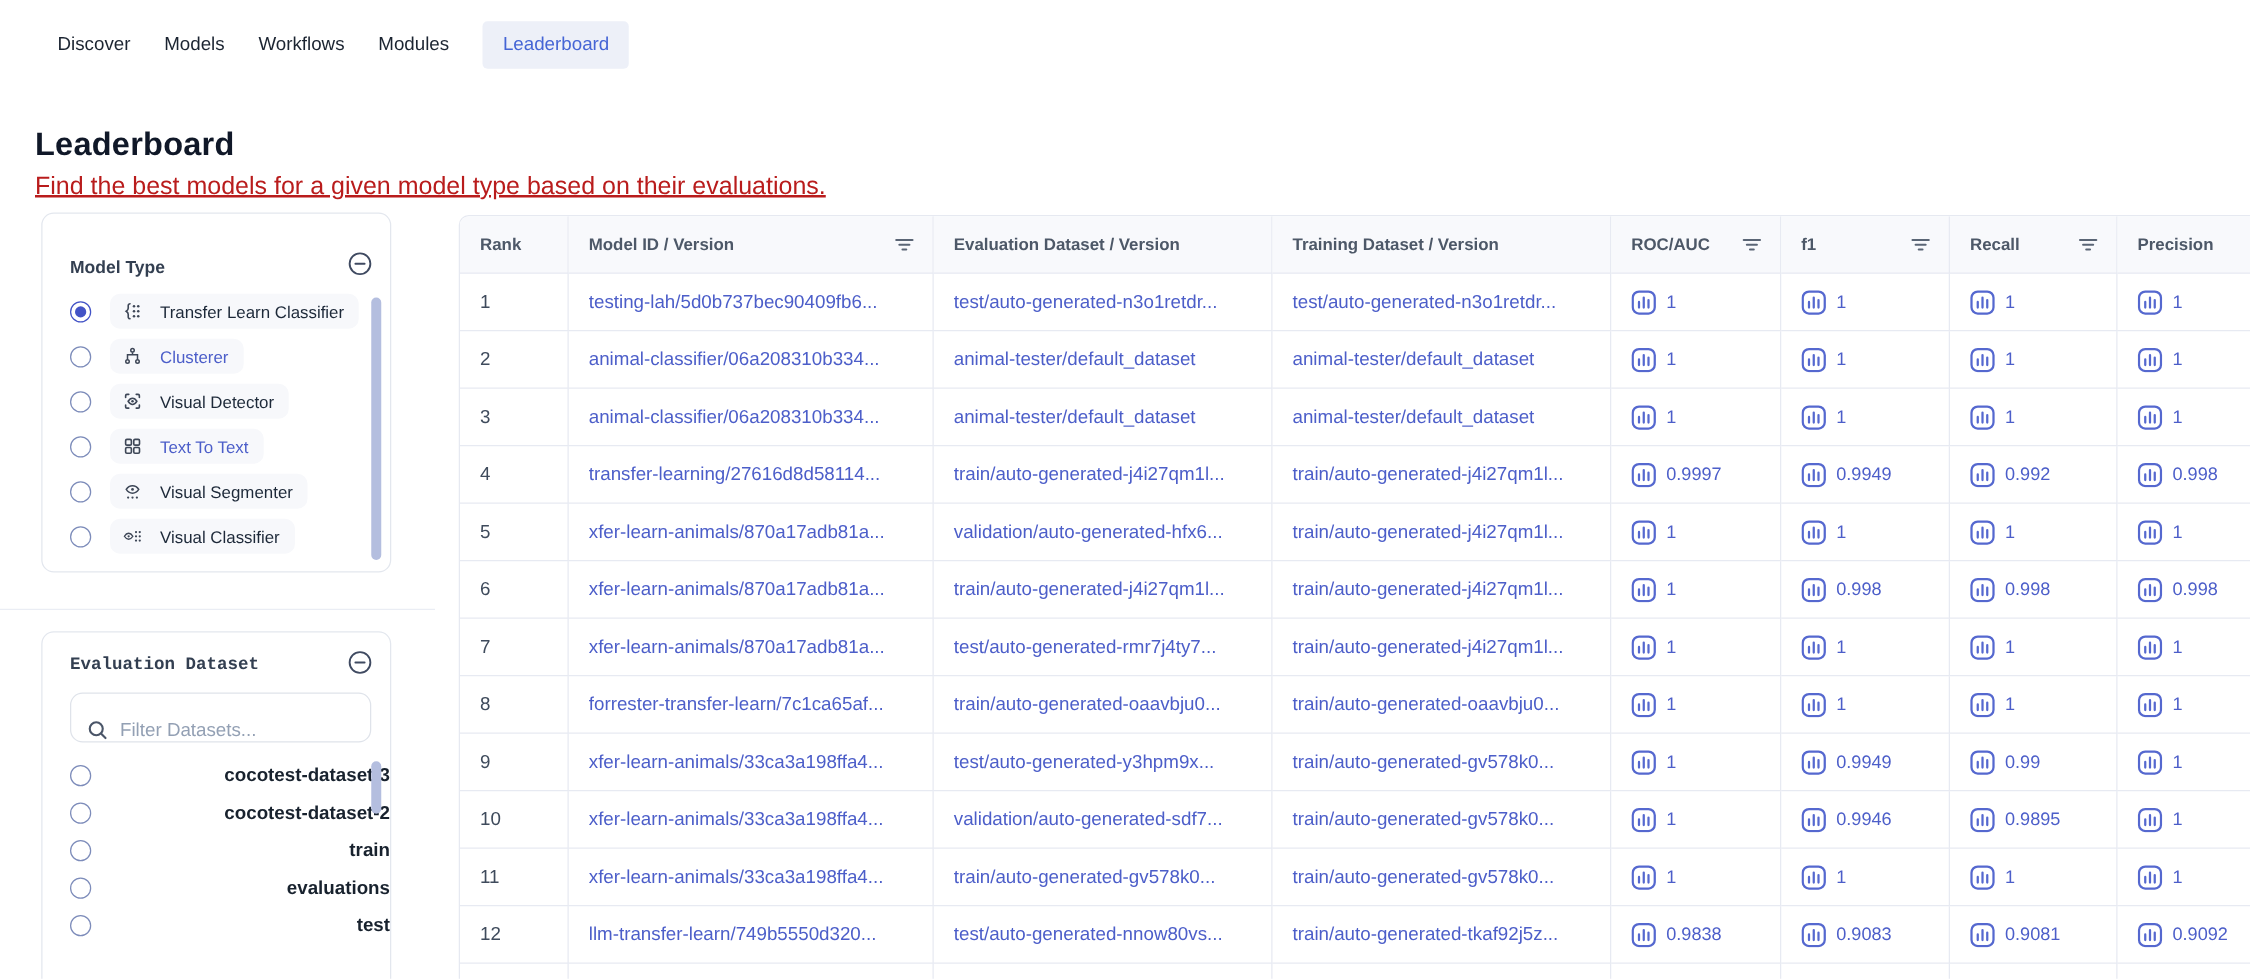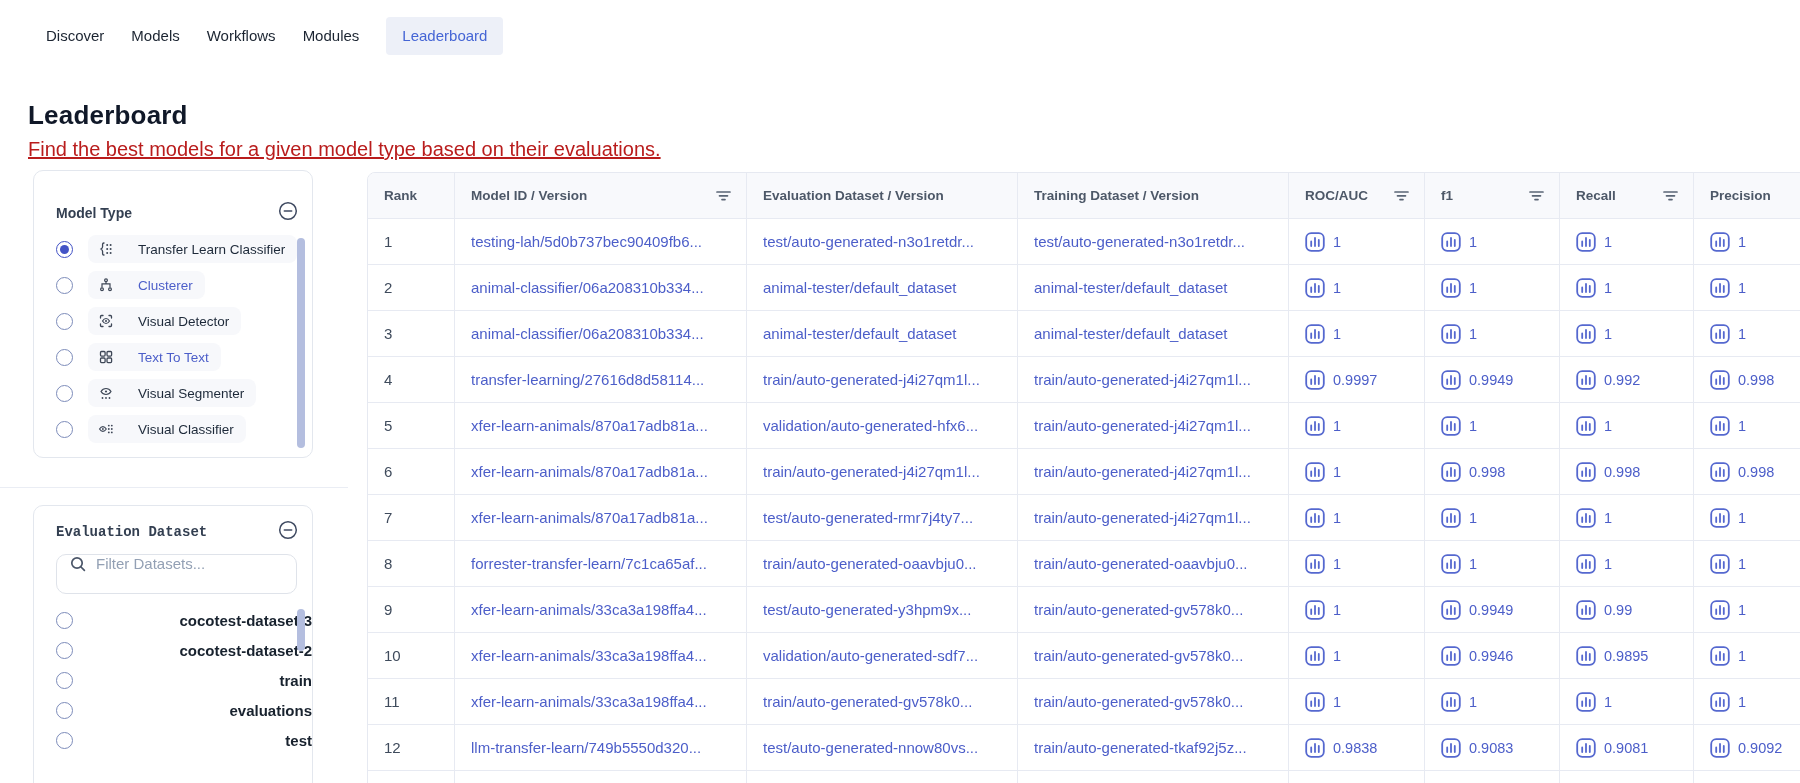--- a/index.html
+++ b/index.html
@@ -25,29 +25,29 @@
   .panel-2 .panel-head { margin-top:14px;font-family:Liberation Mono, monospace; }
   .panel-title { font-size:14px; font-weight:600; color:#333f51; }
   .icon-btn { width:20px; height:20px; display:flex; align-items:center; justify-content:center; cursor:pointer; }
   .divider { position:absolute; left:0; top:487px; width:348px; height:1px; background:#eaedf4; }
   
   .mt-list { margin-top:10px; }
   .mt-item { height:36px; display:flex; align-items:center; padding-left:22px; cursor:pointer; }
   .radio { width:17px; height:17px; border-radius:50%; border:1.5px solid #7d8cba; flex:none; position:relative; background:#fff; }
   .radio.checked { border-color:#4353c6; }
   .radio.checked::after { content:""; position:absolute; left:50%; top:50%; width:9px; height:9px; margin:-4.5px 0 0 -4.5px; border-radius:50%; background:#4353c6; }
-  .mt-pill { display:flex; align-items:center; gap:24px; margin-left:15px; padding:6px 12px 6px 10px; border-radius:8px; background:#f7f8fb; }
+  .mt-pill { display:flex; align-items:center; gap:14px; margin-left:15px; padding:6px 12px 6px 10px; border-radius:8px; background:#f7f8fb; }
   .mt-label { font-size:13.5px; font-weight:500; color:#1d2939; white-space:nowrap; }
   .mt-label.link-blue { color:#4c5ec9; }
   .mt-icon { width:16px; height:16px; display:flex; }
   .vscroll { position:absolute; border-radius:4px; background:#b4bedf; width:8px; }
   .scroll-1 { right:7px; top:67px; height:210px; }
   .scroll-2 { right:7px; top:103px; height:42px; }
   
-  .search-box { margin:14px 15px 0 22px; height:40px; border:1.5px solid #dfe3ea; border-radius:10px; display:flex; align-items:flex-start; padding:0 12px; gap:9px; background:#fff; }
+  .search-box { margin:14px 15px 0 22px; height:40px; border:1.5px solid #dfe3ea; border-radius:10px; display:flex; align-items:flex-end; padding:0 12px; gap:9px; background:#fff; }
   .search-box input { border:none; outline:none; font-size:15px; color:#33404f; width:100%; font-family:inherit; background:transparent; }
   .search-box input::placeholder { color:#93a0b4; }
   .ds-list { margin-top:11px; }
   .ds-item { height:30px; display:flex; align-items:center; gap:12px; padding-left:22px; cursor:pointer;justify-content:space-between; }
   .ds-label { font-size:15px; font-weight:600; color:#18222e; }
   
   .table { position:absolute; left:367px; top:172px; width:1466px; border:1px solid #e6e9f1; border-radius:8px; background:#fff; overflow:hidden; }
   .tr { display:grid; grid-template-columns:87px 292px 271px 271px 136px 135px 134px 140px; }
   .th, .td { height:46px; display:flex; align-items:center; padding:0 14px 0 16px; border-bottom:1px solid #e7eaf2; border-right:1px solid #e7eaf2; overflow:hidden; white-space:nowrap; }
   .th { background:#f8f9fc; font-size:13.5px; font-weight:700; color:#4d5868; justify-content:space-between; }

